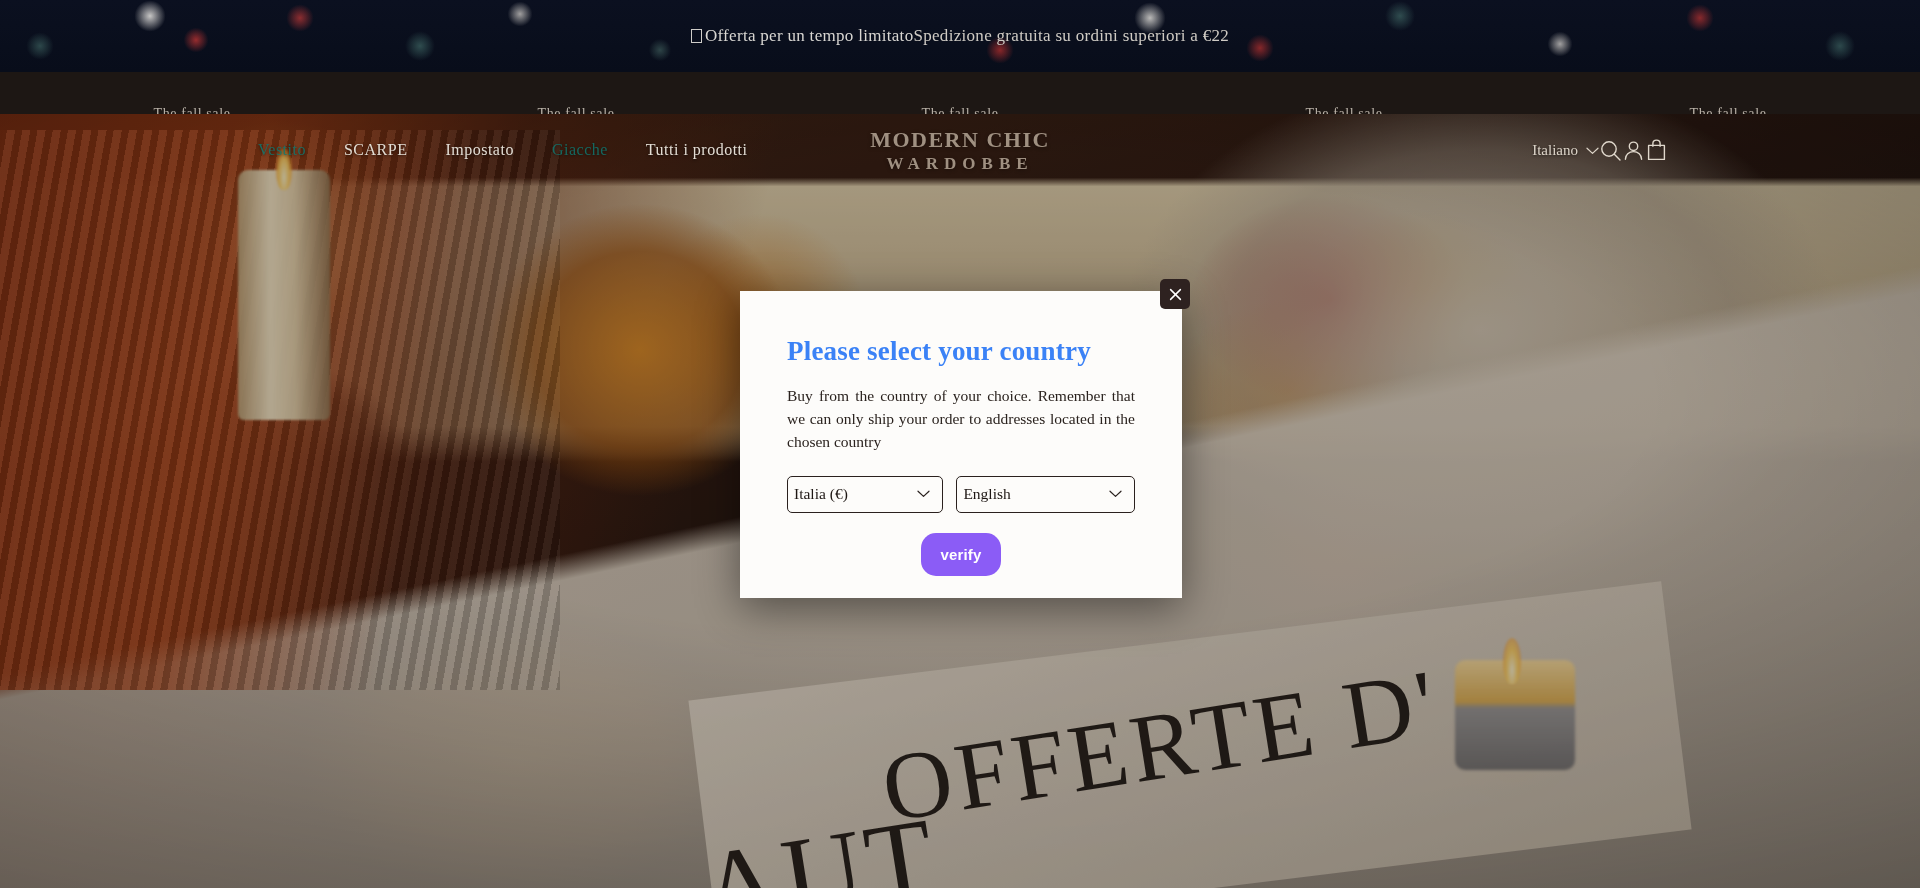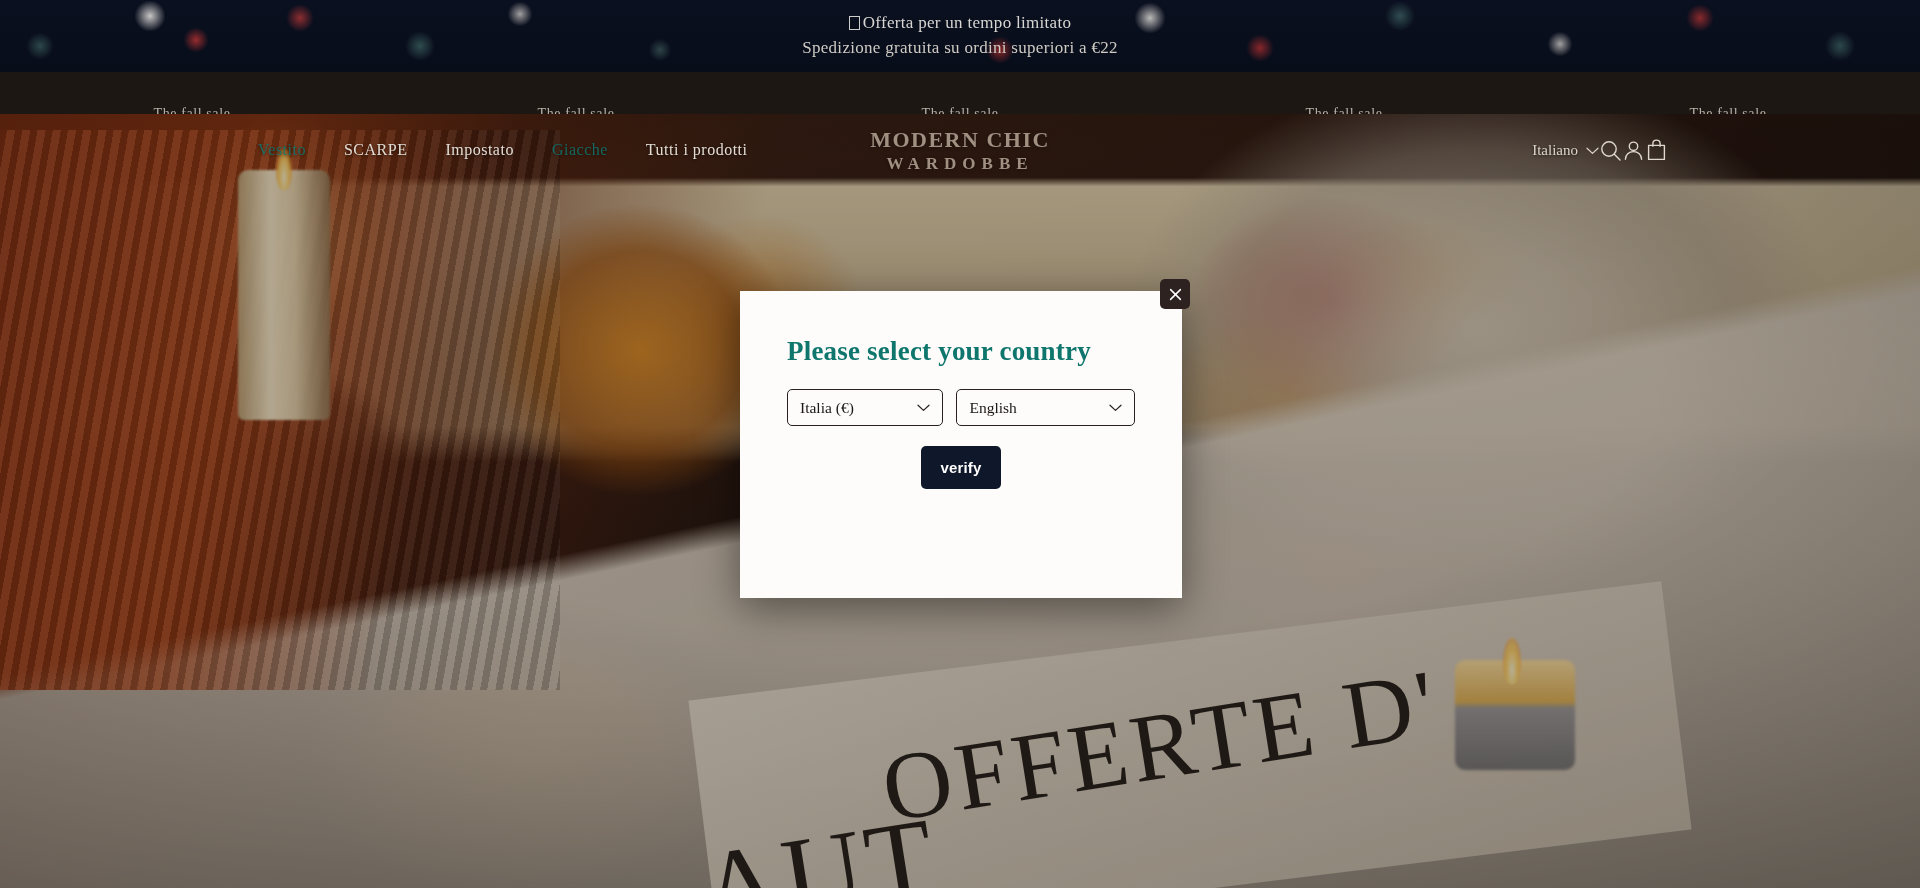--- a/index.html
+++ b/index.html
@@ -108,21 +108,21 @@
       radial-gradient(circle 22px at 1000px 50px, rgba(186,48,46,.72) 0%, rgba(186,48,46,0) 62%),
       radial-gradient(circle 26px at 1150px 18px, rgba(230,228,222,.8) 0%, rgba(230,228,222,0) 60%),
       radial-gradient(circle 22px at 1260px 48px, rgba(188,50,48,.7) 0%, rgba(188,50,48,0) 62%),
       radial-gradient(circle 24px at 1400px 16px, rgba(62,100,98,.72) 0%, rgba(62,100,98,0) 62%),
       radial-gradient(circle 20px at 1560px 44px, rgba(226,222,216,.7) 0%, rgba(226,222,216,0) 62%),
       radial-gradient(circle 22px at 1700px 18px, rgba(190,52,50,.7) 0%, rgba(190,52,50,0) 62%),
       radial-gradient(circle 24px at 1840px 46px, rgba(60,98,96,.7) 0%, rgba(60,98,96,0) 62%),
       radial-gradient(circle 22px at 40px 46px, rgba(60,96,94,.7) 0%, rgba(60,96,94,0) 62%),
       radial-gradient(circle 18px at 660px 50px, rgba(70,104,100,.6) 0%, rgba(70,104,100,0) 62%),
       linear-gradient(180deg, #0b1020 0%, #080d1a 100%);
-    display:flex; flex-direction:column; align-items:center; justify-content:center;
+    display:flex; flex-direction:row; align-items:center; justify-content:center;
     overflow:hidden;
   }
   .promo-line1 { font-size:17px; color:#d8d6d2; letter-spacing:.3px; line-height:1.45; }
   .promo-line1 .glyph-box {
     display:inline-block; width:11px; height:14px;
     border:1px solid #cfcdc9; vertical-align:-2px; margin-right:3px;
   }
   .promo-line2 { font-size:17px; color:#cfcbc4; letter-spacing:.3px; line-height:1.45; }
 
   
@@ -185,43 +185,43 @@
   .modal-close {
     position:absolute; right:-8px; top:-12px;
     width:30px; height:30px; border-radius:5px;
     background:#2e2220; border:none; cursor:pointer;
     display:flex; align-items:center; justify-content:center;
     color:#ffffff;
   }
   .modal-close svg { display:block; }
   .modal-body { padding:45px 47px 0 47px; }
   .modal-title {
-    font-size:27px; font-weight:700; color:#0f766e;
+    font-size:27px; font-weight:700; color:#3b82f6;
     letter-spacing:.2px; line-height:1.15;
   }
   .modal-desc {
     margin-top:18px;
     font-size:15.5px; color:#2a221e; line-height:1.48;
     text-align:justify; max-width:352px;
   }
   .selects { display:flex; gap:13px; margin-top:22px; }
   .select {
     position:relative;
     height:37px; border:1px solid #2a211e; border-radius:5px;
     background:#fdfcfa; display:flex; align-items:center;
-    padding:0 12px; cursor:pointer;
+    padding:0 6px; cursor:pointer;
   }
   .select.country { width:168px; }
   .select.language { width:192px; }
   .select-value { font-size:15.5px; color:#1d1613; }
   .select-chev { position:absolute; right:12px; top:50%; transform:translateY(-50%); display:flex; }
   .verify-row { display:flex; justify-content:center; margin-top:20px; }
   .verify-btn {
-    width:80px; height:43px; border:none; border-radius:5px;
-    background:#0f172a; color:#ffffff; cursor:pointer;
+    width:80px; height:43px; border:none; border-radius:15px;
+    background:#8b5cf6; color:#ffffff; cursor:pointer;
     font-family:"Liberation Sans", sans-serif;
     font-size:15px; font-weight:700; letter-spacing:.2px;
   }
 </style>
 </head>
 <body>
 
 <div class="page">
 
   <div class="hero">
@@ -301,20 +301,21 @@
       </div>
 
     </div>
   </div>
 
   <div class="modal-wrap">
     <div class="modal">
       <div class="modal-body">
 
         <div class="modal-title">Please select your country</div>
+        <div class="modal-desc">Buy from the country of your choice. Remember that we can only ship your order to addresses located in the chosen country</div>
 
         <div class="selects">
 
           <div class="select country">
             <span class="select-value">Italia (€)</span>
             <span class="select-chev">
               <svg width="13" height="8" viewBox="0 0 13 8" fill="none">
                 <path d="M1 1.2 L6.5 6.4 L12 1.2" stroke="#2a211e" stroke-width="1.2" stroke-linecap="round" stroke-linejoin="round"></path>
               </svg>
             </span>

